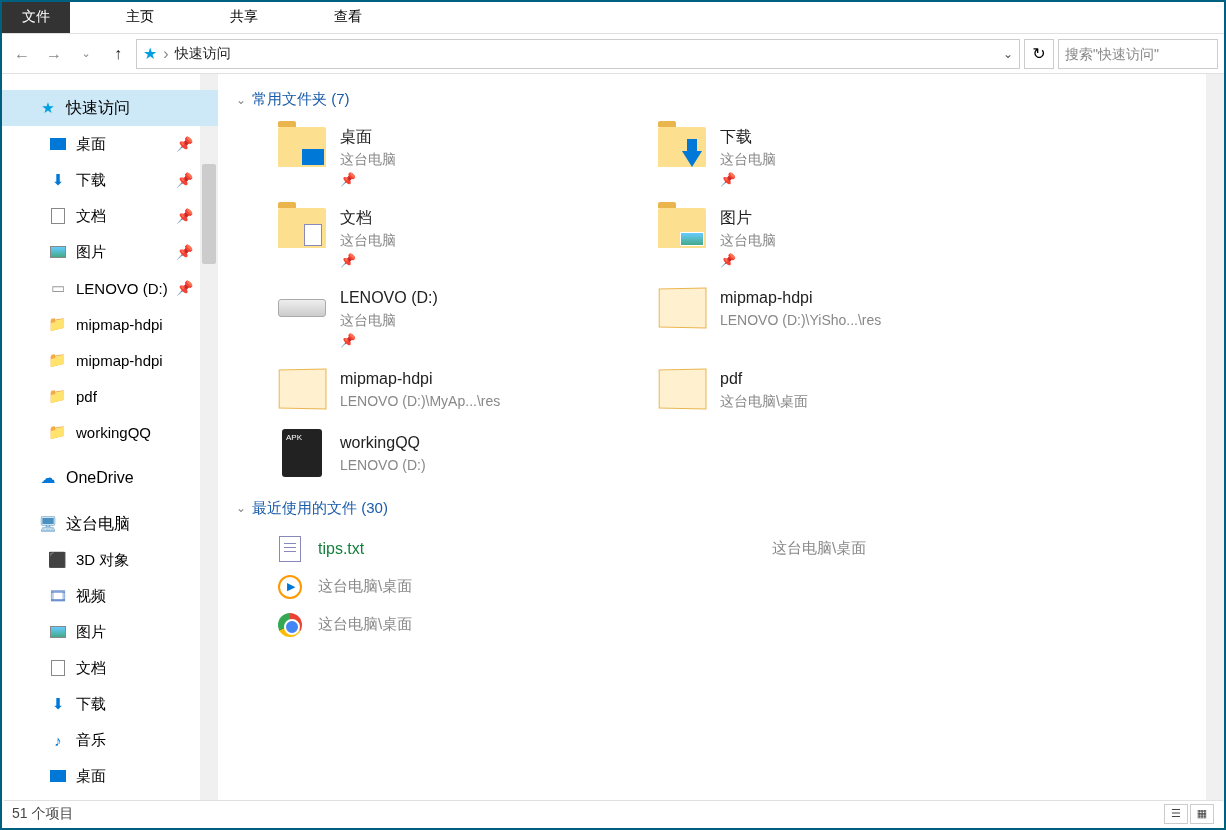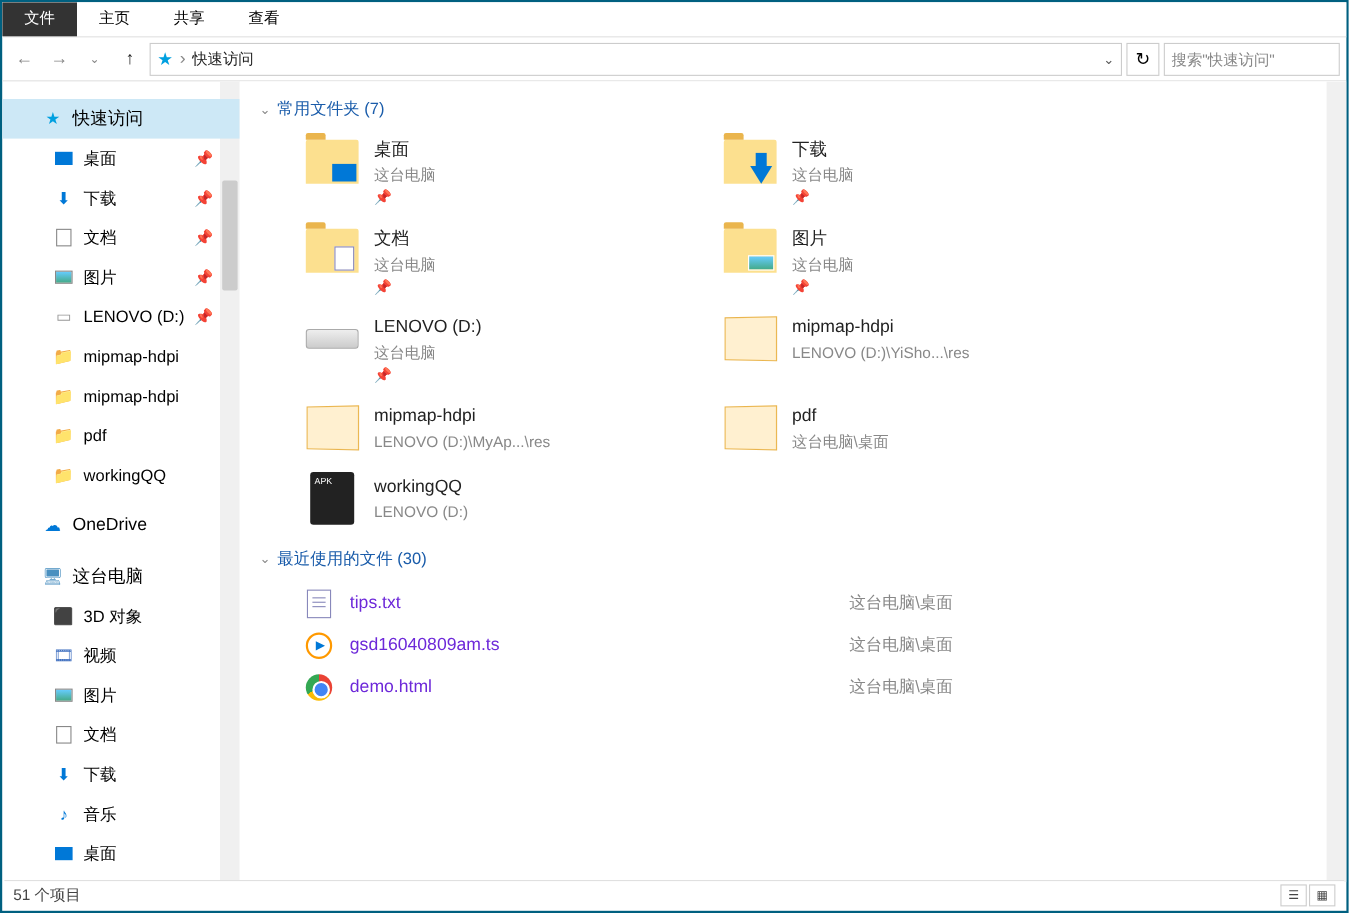--- a/index.html
+++ b/index.html
@@ -1,19 +1,19 @@
 <!DOCTYPE html>
 <html><head>
 <meta charset="utf-8">
 <style>
 * { box-sizing: border-box; margin: 0; padding: 0; font-family: "Microsoft YaHei", "Segoe UI", sans-serif; }
 body { width: 1226px; height: 830px; overflow: hidden; background: #fff; border: 2px solid #006080; position: relative; }
 
 
-.ribbon { display: flex; background: #fff; border-bottom: 1px solid #e0e0e0; height: 32px; }
+.ribbon { display: flex; background: #fff; border-bottom: 1px solid #e0e0e0; height: 32px; gap: 36px; }
 .ribbon-tab { padding: 6px 20px; font-size: 14px; cursor: default; }
 .ribbon-tab.active { background: #333; color: #fff; }
 
 
 .navbar { display: flex; align-items: center; height: 40px; padding: 4px 6px; gap: 4px; border-bottom: 1px solid #e0e0e0; }
 .nav-btn { width: 28px; height: 28px; display: flex; align-items: center; justify-content: center; color: #888; font-size: 16px; }
 .nav-btn.enabled { color: #222; }
 .addr-wrap { flex: 1; display: flex; align-items: center; border: 1px solid #ccc; height: 30px; padding: 0 6px; }
 .addr-star { color: #00a0e0; margin-right: 6px; font-size: 16px; }
 .addr-text { font-size: 14px; color: #222; }
@@ -77,21 +77,21 @@
 
 .recent-list { padding-left: 40px; }
 .recent-row { display: flex; align-items: center; height: 38px; gap: 14px; }
 .recent-icon { width: 28px; height: 28px; display: flex; align-items: center; justify-content: center; }
 .txt-icon { width: 22px; height: 26px; border: 1px solid #88b; background: #fff; position: relative; }
 .txt-icon::after { content: ""; position: absolute; top: 6px; left: 4px; right: 4px; border-top: 1px solid #88b; box-shadow: 0 4px 0 #88b, 0 8px 0 #88b; }
 .wmp-icon { width: 24px; height: 24px; border-radius: 50%; border: 2px solid #f90; background: #fff; position: relative; }
 .wmp-icon::after { content: "▶"; color: #0078d7; font-size: 11px; position: absolute; top: 3px; left: 7px; }
 .chrome-icon { width: 24px; height: 24px; border-radius: 50%; background: conic-gradient(#ea4335 0 120deg, #fbbc05 120deg 240deg, #34a853 240deg 360deg); position: relative; }
 .chrome-icon::after { content: ""; position: absolute; top: 6px; left: 6px; width: 12px; height: 12px; background: #4285f4; border: 2px solid #fff; border-radius: 50%; }
-.recent-name { width: 440px; font-size: 16px; color: #6d28d9; }
+.recent-name { width: 440px; font-size: 16px; color: #15803d; }
 .recent-path { font-size: 15px; color: #888; }
 
 
 .statusbar { position: absolute; bottom: 2px; left: 2px; right: 2px; height: 26px; background: #fff; border-top: 1px solid #e0e0e0; display: flex; align-items: center; padding: 0 8px; font-size: 14px; color: #444; }
 .statusbar .views { margin-left: auto; display: flex; gap: 2px; }
 .statusbar .view-btn { width: 24px; height: 20px; border: 1px solid #ccc; display: flex; align-items: center; justify-content: center; font-size: 11px; }
 </style>
 </head>
 <body>
 
@@ -372,28 +372,26 @@
     <div class="recent-icon">
             <div class="txt-icon"></div>
           </div>
     <div class="recent-name">tips.txt</div>
     <div class="recent-path">这台电脑\桌面</div>
         </div>
         <div class="recent-row">
     <div class="recent-icon">
             <div class="wmp-icon"></div>
           </div>
-    <div class="recent-name">gsd16040809am.ts</div>
     <div class="recent-path">这台电脑\桌面</div>
         </div>
         <div class="recent-row">
     <div class="recent-icon">
             <div class="chrome-icon"></div>
           </div>
-    <div class="recent-name">demo.html</div>
     <div class="recent-path">这台电脑\桌面</div>
         </div>
       </div>
   </div>
 </div>
 
 <div class="statusbar">
   <span>51 个项目</span>
   <div class="views">
     <div class="view-btn">☰</div>

